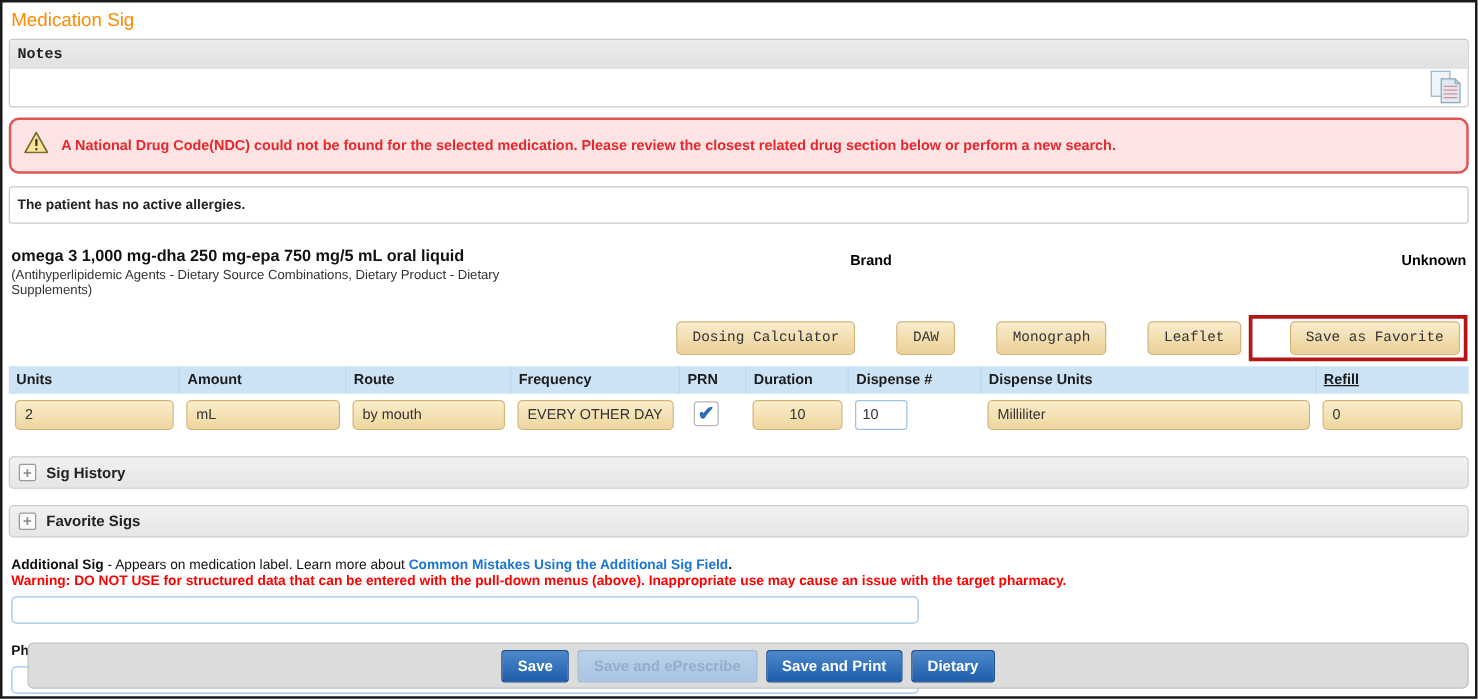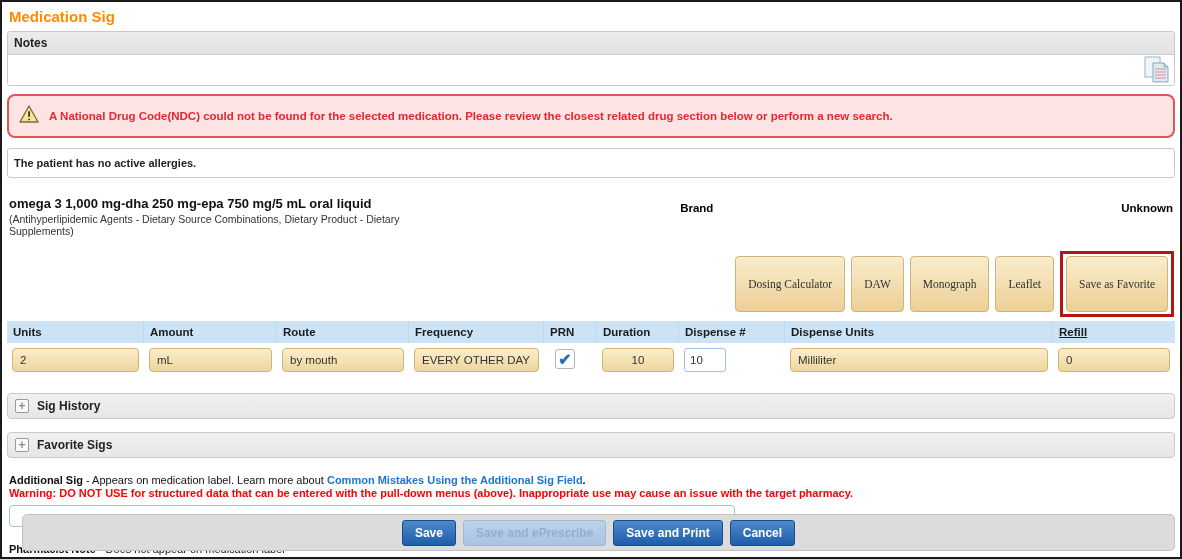--- a/index.html
+++ b/index.html
@@ -8,34 +8,35 @@
     width: 1182px; height: 559px;
     font-family: "Liberation Sans", sans-serif;
     position: relative;
     border: 2px solid #1a1a1a;
     overflow: hidden;
   }
   .page { padding: 4px 5px 0 5px; }
 
   
   .page-title {
-    color: #ff8a00; font-weight: bold; font-size: 15px;
+    color: #ff8a00; font-weight: normal; font-size: 15px;
     padding: 2px 0 6px 2px;
   }
 
   
   .notes-panel {
     border: 1px solid #c9c9c9; border-radius: 3px;
     overflow: hidden; margin-bottom: 8px;
   }
   .notes-header {
     background: linear-gradient(#ececec, #e2e2e2);
     border-bottom: 1px solid #cfcfcf;
     font-weight: bold; font-size: 12px; color: #222;
     padding: 4px 6px;
+    font-family: Liberation Mono, monospace;
   }
   .notes-body {
     background: #fff; height: 30px; position: relative;
   }
   .notes-copy-icon {
     position: absolute; right: 4px; bottom: 1px; width: 26px; height: 28px;
     cursor: pointer;
   }
 
   
@@ -69,23 +70,24 @@
 
   
   .actions-row {
     display: flex; justify-content: flex-end; align-items: center;
     gap: 6px; margin: 14px 0 4px 0; padding-right: 1px;
   }
   .tan-btn {
     background: linear-gradient(#f9edcd, #eccf96);
     border: 1px solid #d3b275; border-radius: 4px;
     font-size: 11.5px; color: #333;
-    padding: 21px 12px; cursor: pointer;
-    font-family: Liberation Serif, serif;
+    padding: 6px 12px; cursor: pointer;
+    font-family: Liberation Mono, monospace;
     white-space: nowrap;
+    margin-left: 27px;
   }
   .annotation-box {
     border: 3px solid #b41616; padding: 2px 3px;
     display: inline-block;
   }
 
   
   .sig-table { width: 100%; margin-top: 2px; }
   .sig-head, .sig-row {
     display: grid;
@@ -291,14 +293,14 @@
     </div>
     <input class="long-input" value="" style="">
   </div>
 
 </div>
 
 <div class="footer-bar">
   <button class="blue-btn">Save</button>
   <button class="blue-btn disabled">Save and ePrescribe</button>
   <button class="blue-btn">Save and Print</button>
-  <button class="blue-btn">Cancel</button>
+  <button class="blue-btn">Dietary</button>
 </div>
 
 </body></html>

